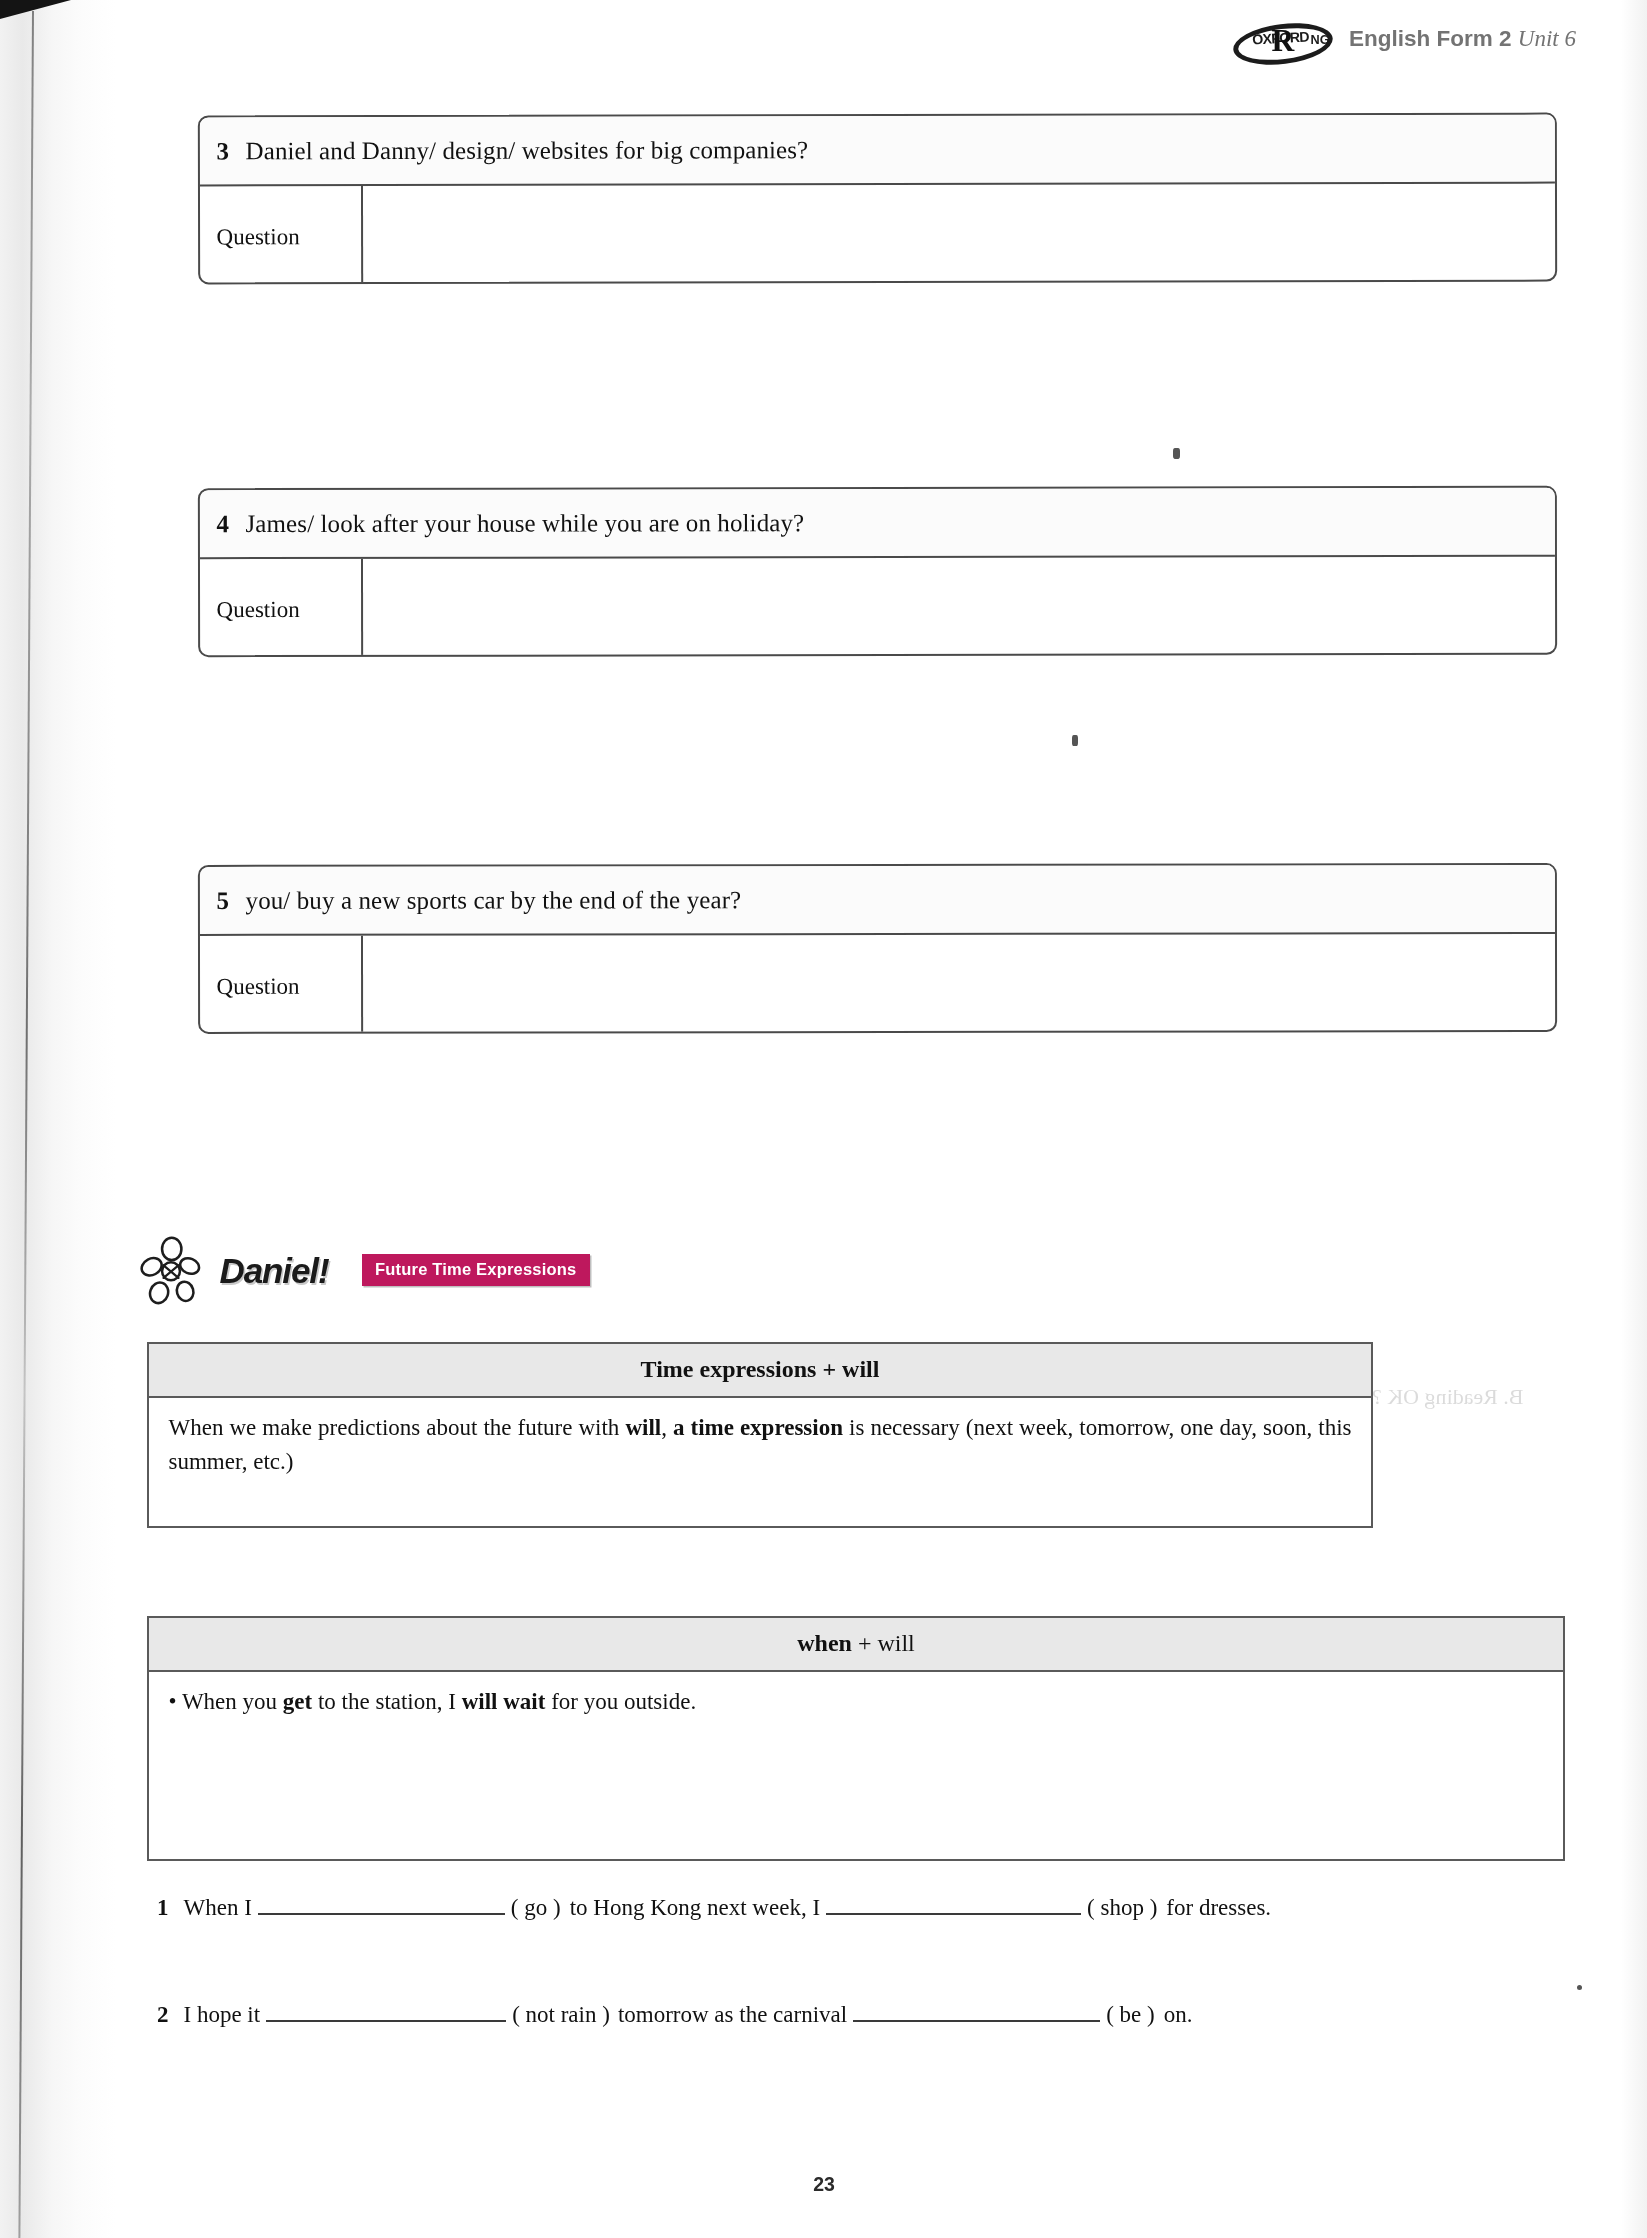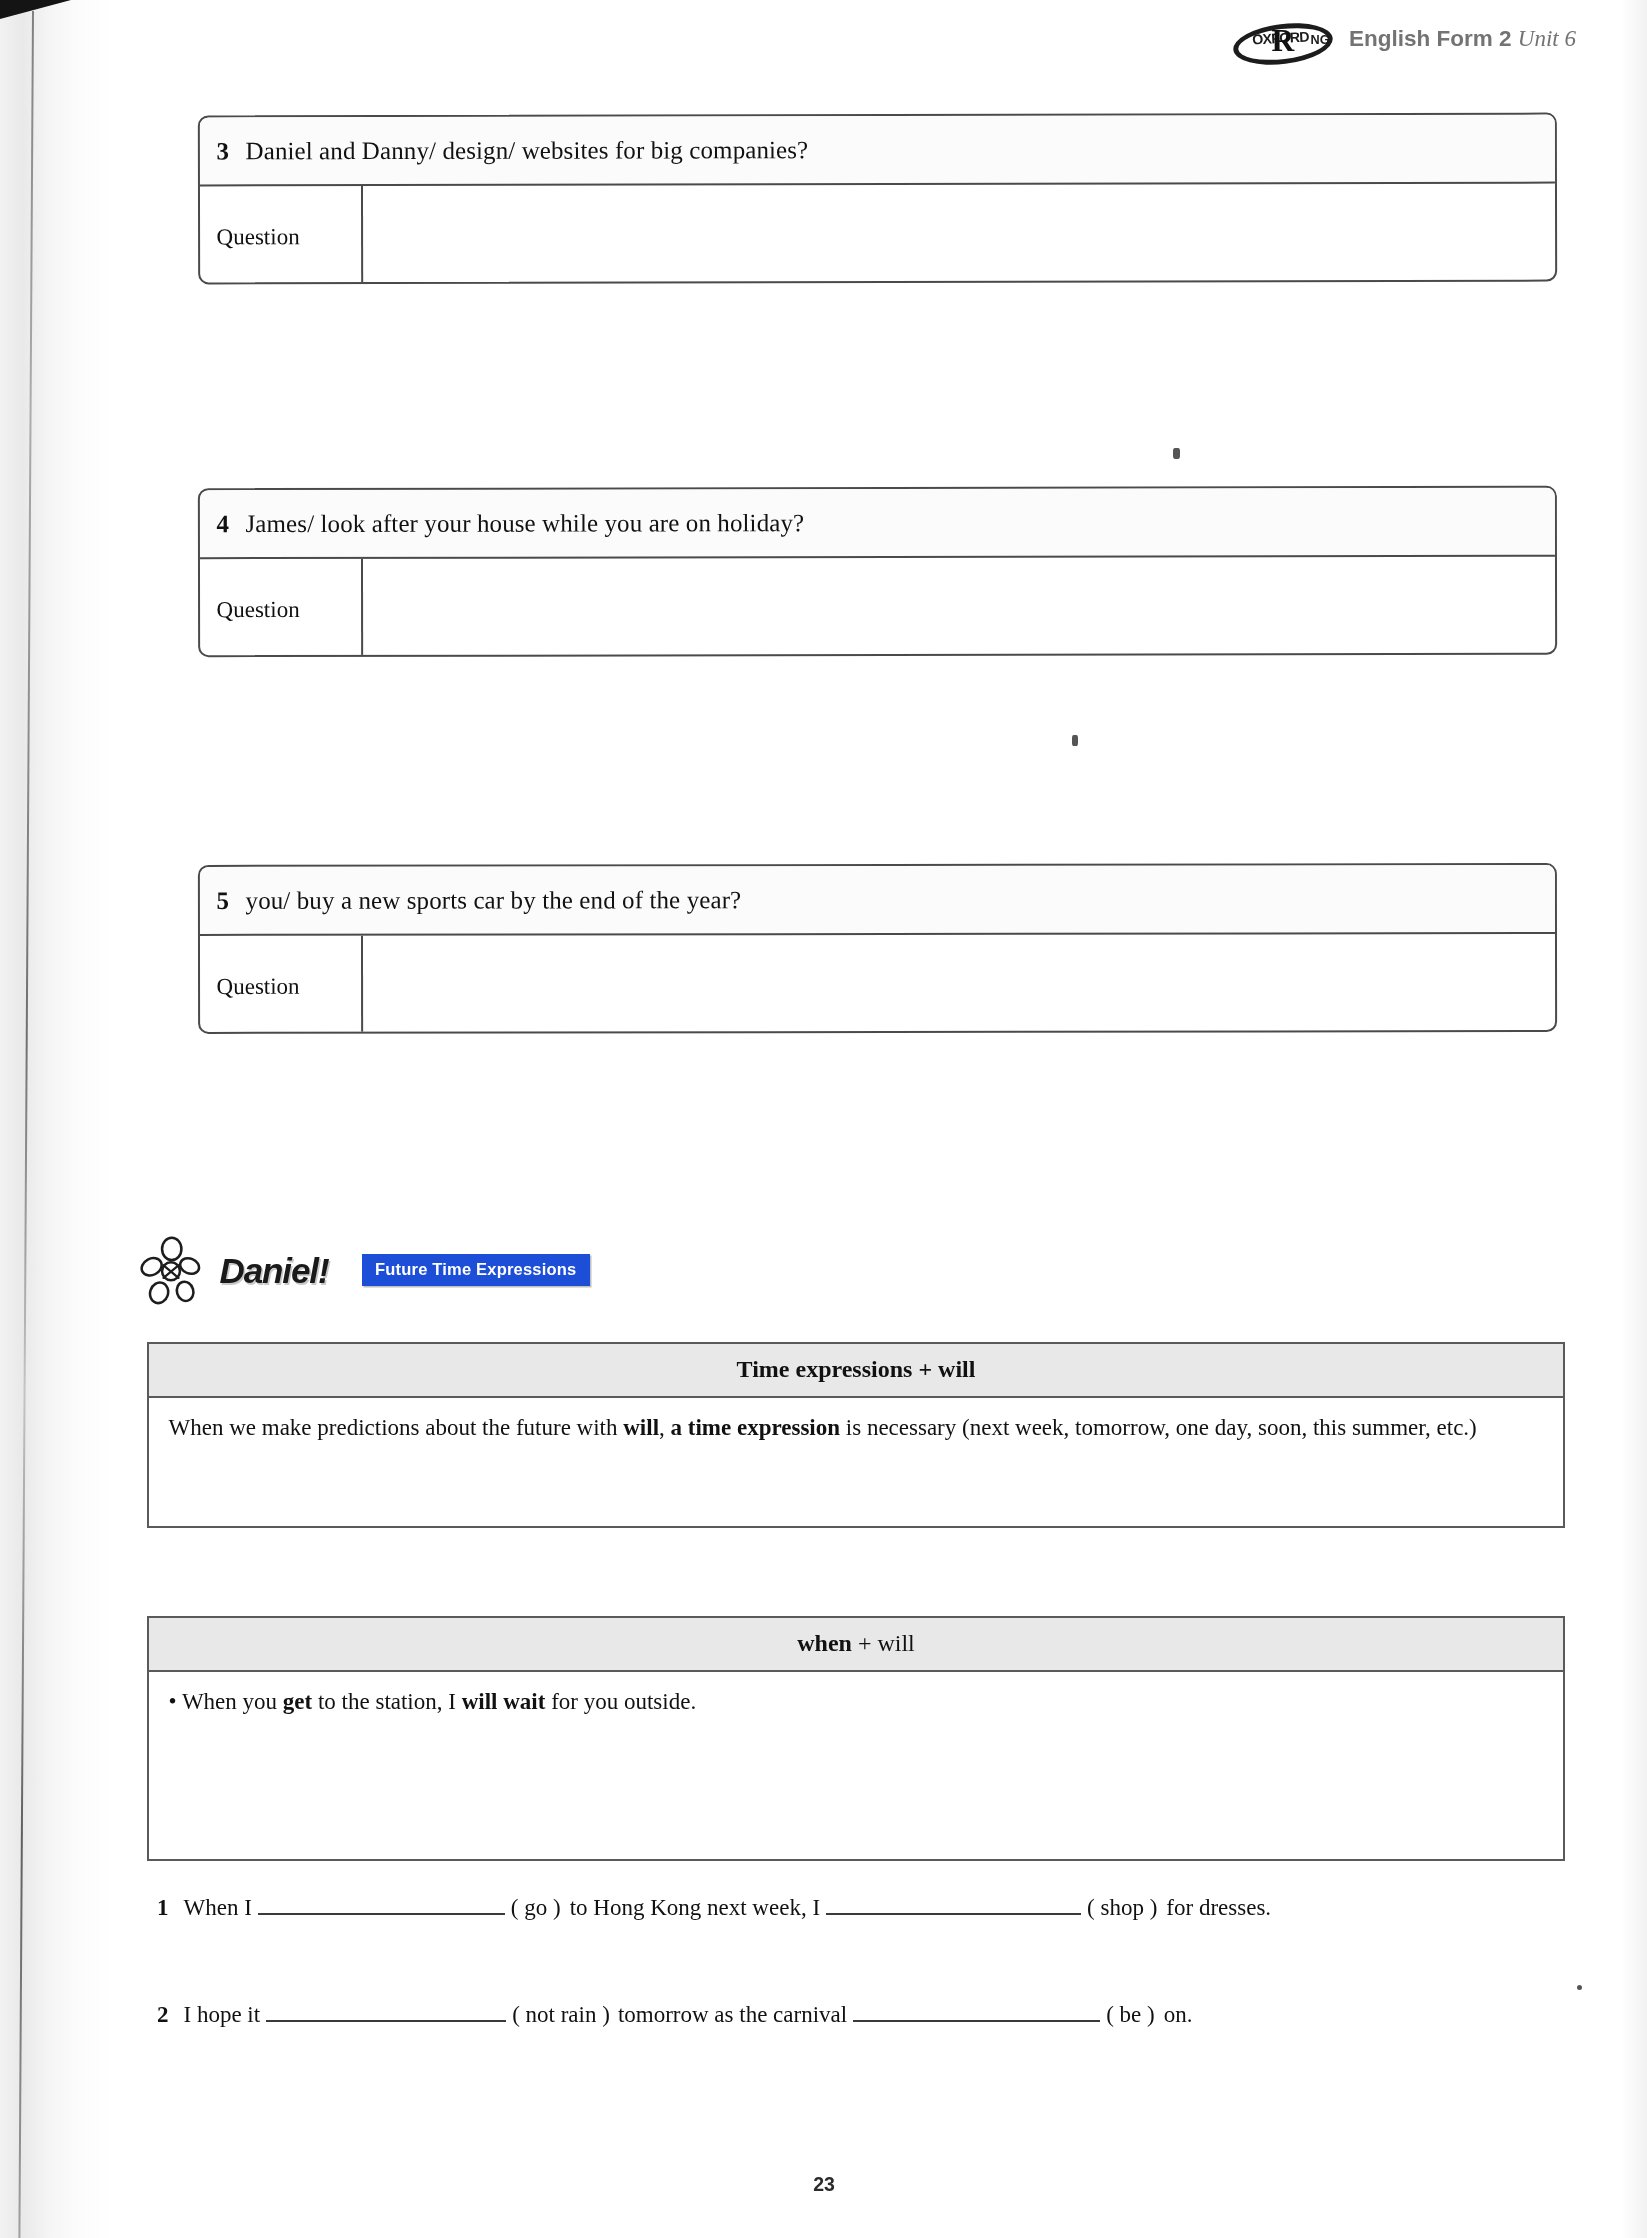--- a/index.html
+++ b/index.html
@@ -194,21 +194,21 @@
   .grammar-word {
     font-family: "Liberation Sans", sans-serif;
     font-style: italic;
     font-weight: bold;
     font-size: 35px;
     letter-spacing: -1.1px;
     color: #1a1a1a;
     text-shadow: 1.5px 1.5px 0 #c9c9c9;
   }
   .grammar-badge {
-    background: #1d4ed8;
+    background: #be185d;
     color: #ffffff;
     font-family: "Liberation Sans", sans-serif;
     font-weight: bold;
     font-size: 16.5px;
     letter-spacing: 0.2px;
     padding: 6px 13.5px 6.7px 13.5px;
     margin-left: 16.5px;
     margin-bottom: 1.5px;
     white-space: nowrap;
     box-shadow: 1.5px 1.5px 0 rgba(0,0,0,.25);
@@ -369,21 +369,21 @@
         <g stroke="#1d1d1d" stroke-width="3" fill="none" stroke-linecap="round">
           <path d="M33 39 L53 56"></path>
           <path d="M53 39 L33 56"></path>
         </g>
       </svg>
     </div>
     <div class="grammar-word">Daniel!</div>
     <div class="grammar-badge">Future Time Expressions</div>
   </div>
 
-  <div class="gbox" style="left:147px; top:1342px; width:1418px; height:186px;">
+  <div class="gbox" style="left:147px; top:1342px; width:1226px; height:186px;">
     <div class="gbox-title">
       <span>Time expressions + </span><span>will</span>
     </div>
     <div class="gbox-body">
       <span>When we make predictions about the future with </span><b>will</b><span>, </span><b>a time expression</b><span> is necessary (next week, tomorrow, one day, soon, this summer, etc.)</span>
     </div>
   </div>
 
   <div class="gbox" style="left:147px; top:1574px; width:1418px; height:245px;margin-top:42px;">
     <div class="gbox-title">

